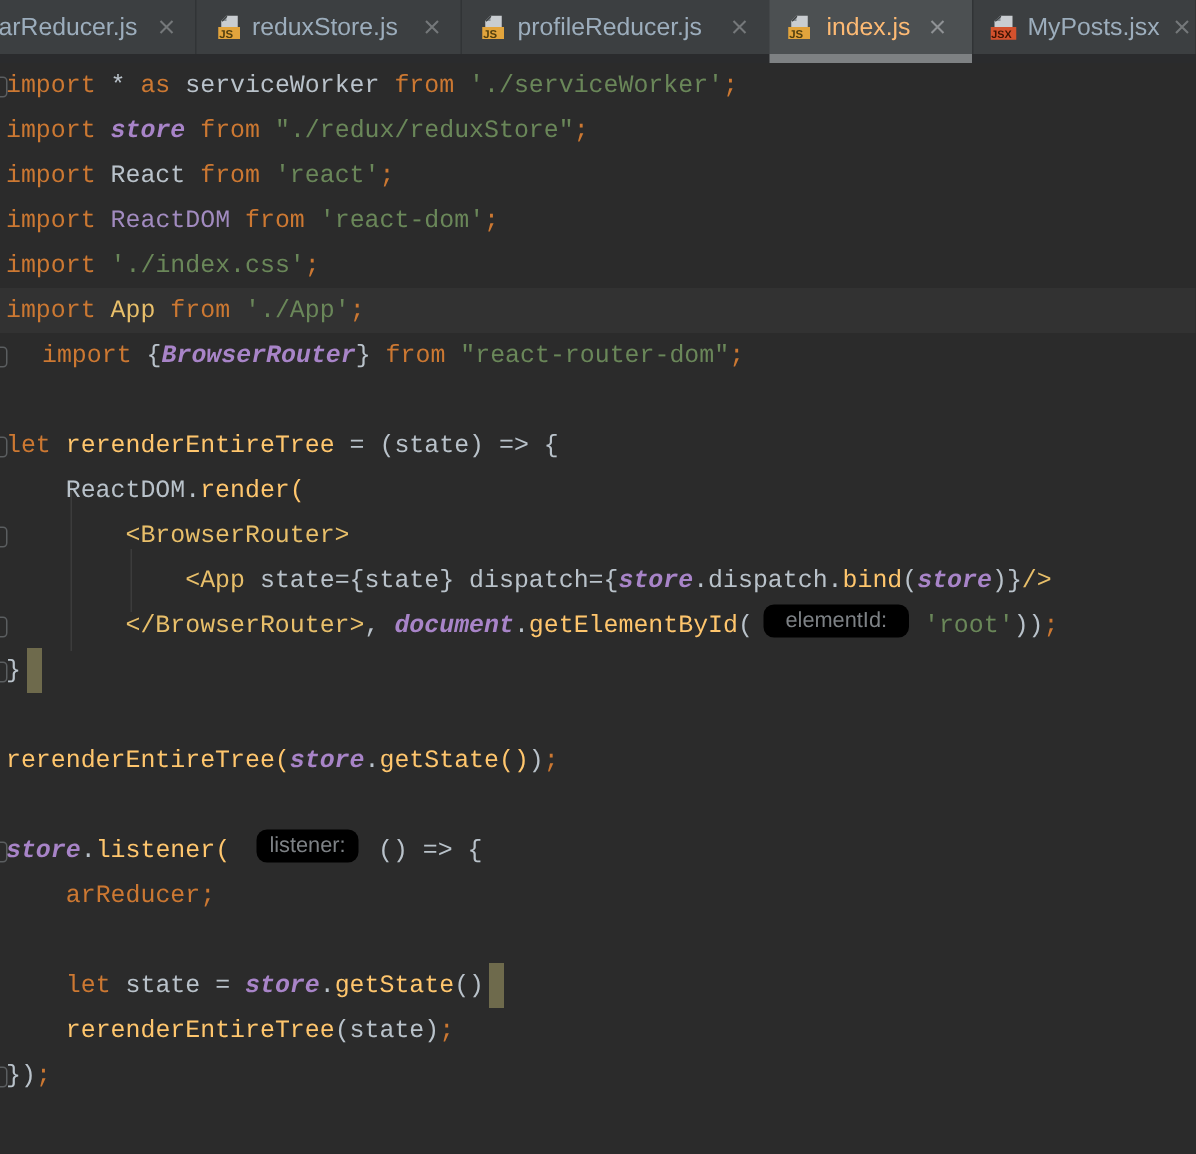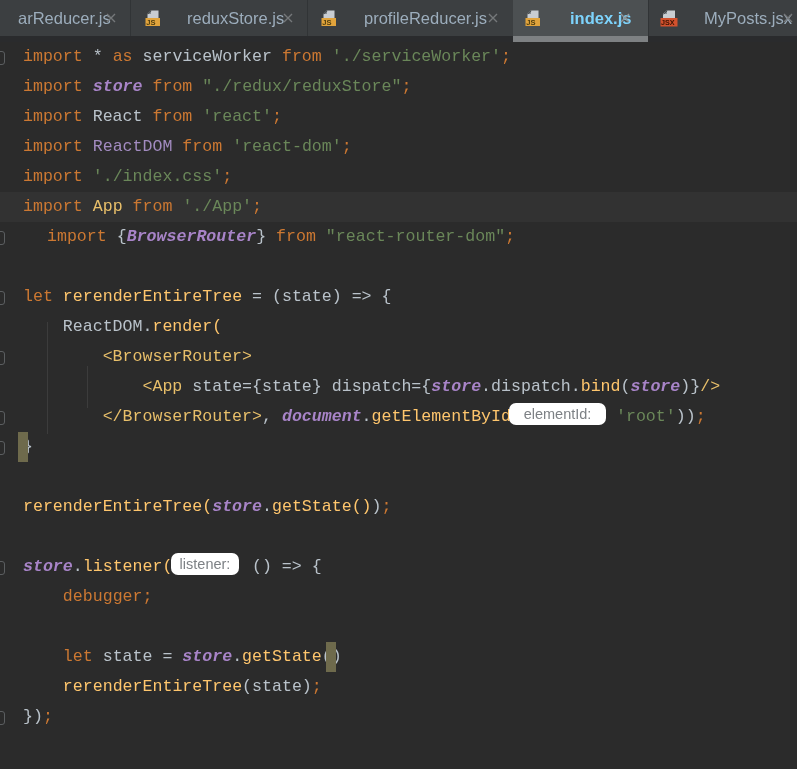--- a/index.html
+++ b/index.html
@@ -1,33 +1,33 @@
 <!DOCTYPE html>
 <html><head>
 <meta charset="utf-8">
 <style>
 html,body{margin:0;padding:0;}
 body{width:797px;height:769px;background:#2b2b2b;overflow:hidden;position:relative;}
 #tabs{position:absolute;left:0;top:0;width:797px;height:36px;background:#3c3f41;}
 .tab{position:absolute;top:0;height:36px;}
-.tab .lbl{position:absolute;top:0;height:36px;line-height:37px;font-family:"Liberation Sans",sans-serif;font-size:16.5px;color:#9cadbc;white-space:nowrap;padding-left:19px;}
+.tab .lbl{position:absolute;top:0;height:36px;line-height:37px;font-family:"Liberation Sans",sans-serif;font-size:16.5px;color:#9cadbc;white-space:nowrap;}
 .tdiv{position:absolute;top:0;width:1px;height:36px;background:#313436;}
 .xx{position:absolute;top:12px;width:12px;height:12px;}
 #underline{position:absolute;left:513px;top:36px;width:135px;height:6px;background:#7e8183;}
 #substrip{position:absolute;left:0;top:36px;width:797px;height:6px;background:#2a2b2d;}
 #ed{position:absolute;left:0;top:42px;width:797px;height:727px;}
-.ln{position:absolute;left:23px;height:30px;line-height:30px;font-family:"Liberation Mono",monospace;font-size:16.6px;white-space:pre;color:#b9c2ca;}
+.ln{position:absolute;left:4px;height:30px;line-height:30px;font-family:"Liberation Mono",monospace;font-size:16.6px;white-space:pre;color:#b9c2ca;}
 .k{color:#cc7832;}
 .s{color:#6a8759;}
 .f{color:#ffc66d;}
 .t{color:#e8bf6a;}
 .p{color:#a884c8;font-weight:bold;font-style:italic;}
 .p2{color:#a28bc0;}
 .hl{position:absolute;left:0;top:150px;width:797px;height:30px;background:#323232;}
-.pill{display:inline-block;vertical-align:middle;height:22px;line-height:22px;border-radius:7px;background:#ffffff;color:#7d8185;font-family:"Liberation Sans",sans-serif;font-size:14.5px;text-align:center;margin-top:-3px;}
+.pill{display:inline-block;vertical-align:middle;height:22px;line-height:22px;border-radius:7px;background:#000000;color:#7d8185;font-family:"Liberation Sans",sans-serif;font-size:14.5px;text-align:center;margin-top:-3px;}
 .caret{position:absolute;width:10px;height:30px;background:#6e6a4c;}
 .guide{position:absolute;width:1px;background:#3c3c3c;}
 .gico{position:absolute;left:-7px;width:12px;height:14px;box-sizing:border-box;border:1.6px solid #5b5e60;border-radius:3px;background:transparent;}
 </style>
 </head>
 <body>
 <div id="tabs">
   <div class="tab" style="left:0;width:130px;">
     <span class="lbl" style="left:-1px;">arReducer.js</span>
     <svg class="xx" style="left:105px;" viewBox="0 0 12 12">
@@ -63,21 +63,21 @@
       </svg>
   </div>
   <div class="tab" style="left:513px;width:135px;background:#4c5052;">
     <svg class="xx" style="left:12px;top:10px;width:16px;height:16px;" viewBox="0 0 16 16">
       <polygon points="6,0.5 13.5,0.5 13.5,8.5 2.5,8.5 2.5,4" fill="#c9cdd1"></polygon>
       <polygon points="6,0.5 2.5,4 6,4" fill="#868d92"></polygon>
       <line x1="6.3" y1="0.8" x2="3" y2="4.2" stroke="#3c3f41" stroke-width="0.9"></line>
       <rect x="0.5" y="8" width="14.5" height="8" fill="#e2a43c"></rect>
       <text x="1.2" y="15.2" font-family="Liberation Sans" font-size="7.6" font-weight="bold" fill="#53400f">JS</text>
     </svg>
-    <span class="lbl" style="left:38px;color:#7dd3fc;font-weight:bold;">index.js</span>
+    <span class="lbl" style="left:38px;color:#fdba74;">index.js</span>
     <svg class="xx" style="left:106px;" viewBox="0 0 12 12">
         <path d="M2 2 L10 10 M10 2 L2 10" stroke="#8f9295" stroke-width="1.4" fill="none"></path>
       </svg>
   </div>
   <div class="tdiv" style="left:648px;"></div>
   <div class="tab" style="left:648px;width:149px;">
     <svg class="xx" style="left:12px;top:10px;width:18px;height:17px;" viewBox="0 0 18 17">
       <polygon points="7,0.5 15,0.5 15,8.5 3,8.5 3,4" fill="#c9cdd1"></polygon>
       <polygon points="7,0.5 3,4 7,4" fill="#868d92"></polygon>
       <line x1="7.3" y1="0.8" x2="3.5" y2="4.2" stroke="#3c3f41" stroke-width="0.9"></line>
@@ -109,21 +109,21 @@
   <div class="ln" style="top:330px;">            <span class="t">&lt;App</span> state={state} dispatch={<span class="p">store</span>.dispatch.<span class="f">bind</span>(<span class="p">store</span>)}<span class="t">/&gt;</span></div>
   <div class="ln" style="top:360px;"><span class="t">        &lt;/BrowserRouter&gt;</span>, <span class="p">document</span>.<span class="f">getElementById</span>(</div>
   <div class="pill" style="position:absolute;left:509px;top:364px;width:97px;">elementId:</div>
   <div class="ln" style="left:616px;top:360px;"><span class="s">'root'</span>))<span class="k">;</span></div>
   <div class="ln" style="top:390px;">}</div>
   <div class="caret" style="left:17.5px;top:390px;"></div>
   <div class="ln" style="top:450px;"><span class="f">rerenderEntireTree(</span><span class="p">store</span>.<span class="f">getState()</span>)<span class="k">;</span></div>
   <div class="ln" style="top:510px;"><span class="p">store</span>.<span class="f">listener(</span></div>
   <div class="pill" style="position:absolute;left:171px;top:514px;width:68px;">listener:</div>
   <div class="ln" style="left:252px;top:510px;">() =&gt; {</div>
-  <div class="ln" style="top:540px;">    <span class="k">debugger;</span></div>
+  <div class="ln" style="top:540px;">    <span class="k">arReducer;</span></div>
   <div class="ln" style="top:600px;">    <span class="k">let</span> state = <span class="p">store</span>.<span class="f">getState</span>()</div>
   <div class="caret" style="left:326px;top:600px;"></div>
   <div class="ln" style="top:630px;">    <span class="f">rerenderEntireTree</span>(state)<span class="k">;</span></div>
   <div class="ln" style="top:660px;">})<span class="k">;</span></div>
   <div class="gico" style="top:9px;"></div>
   <div class="gico" style="top:189px;"></div>
   <div class="gico" style="top:249px;"></div>
   <div class="gico" style="top:309px;"></div>
   <div class="gico" style="top:369px;"></div>
   <div class="gico" style="top:399px;"></div>

